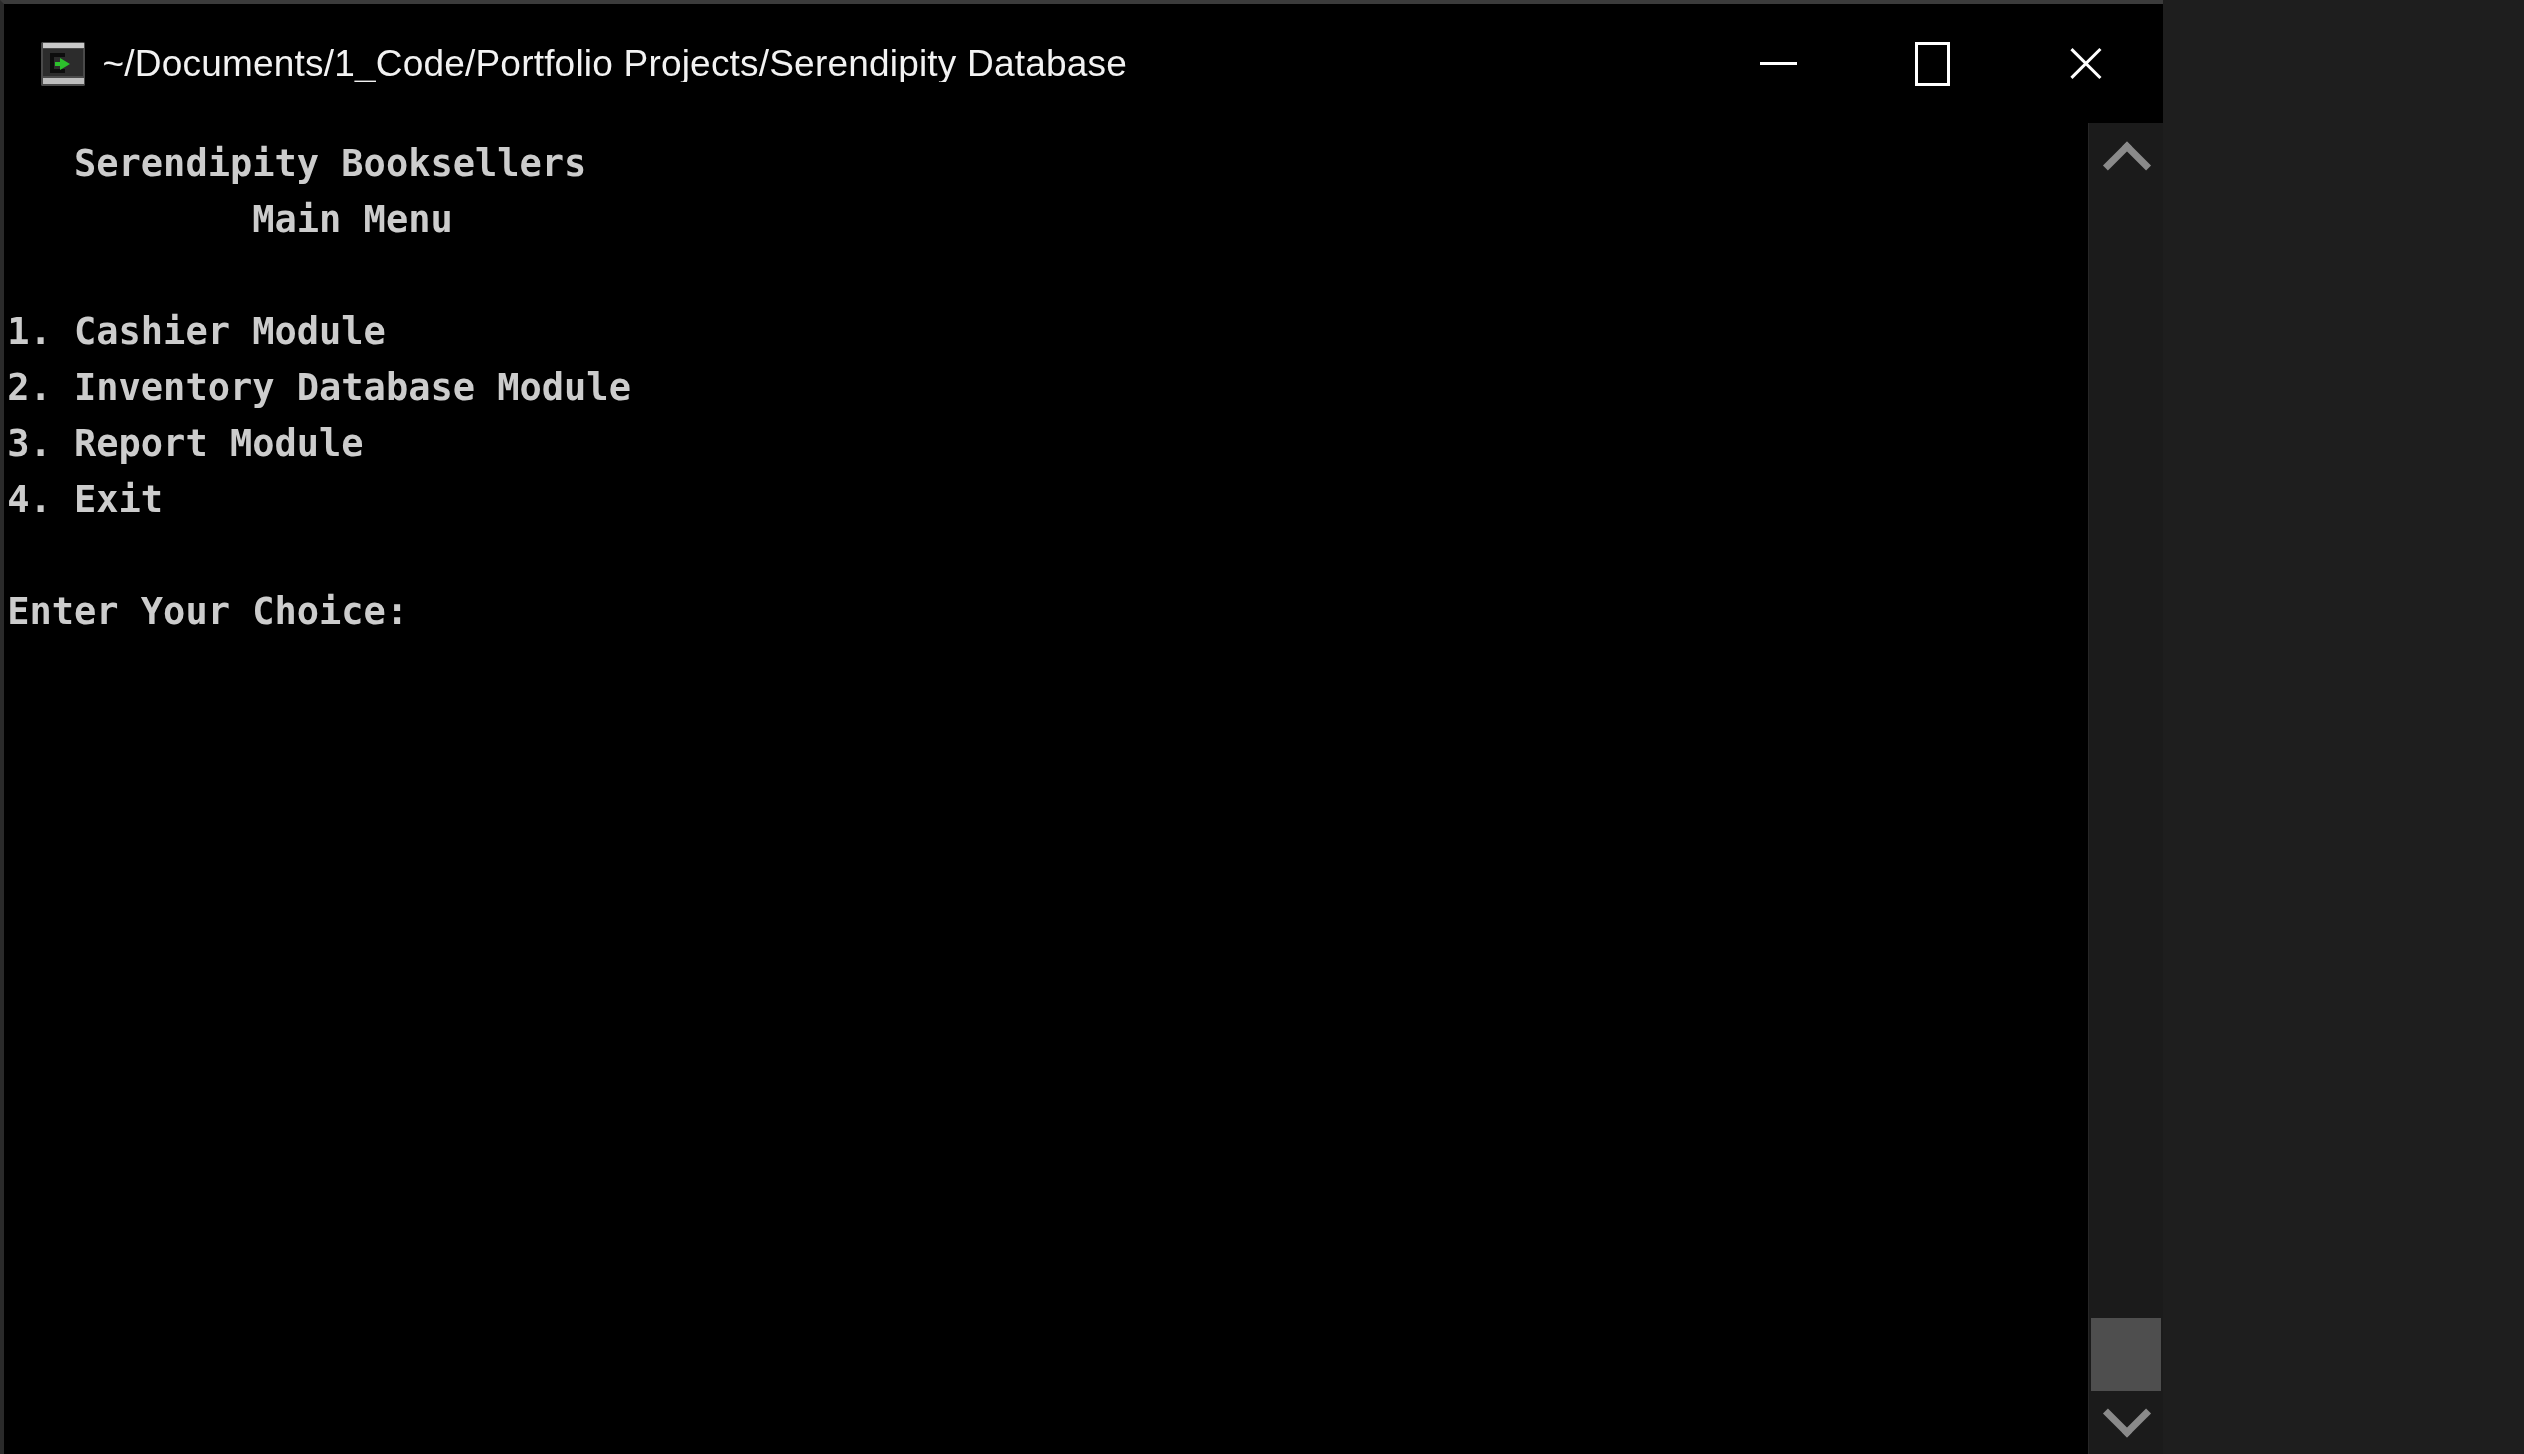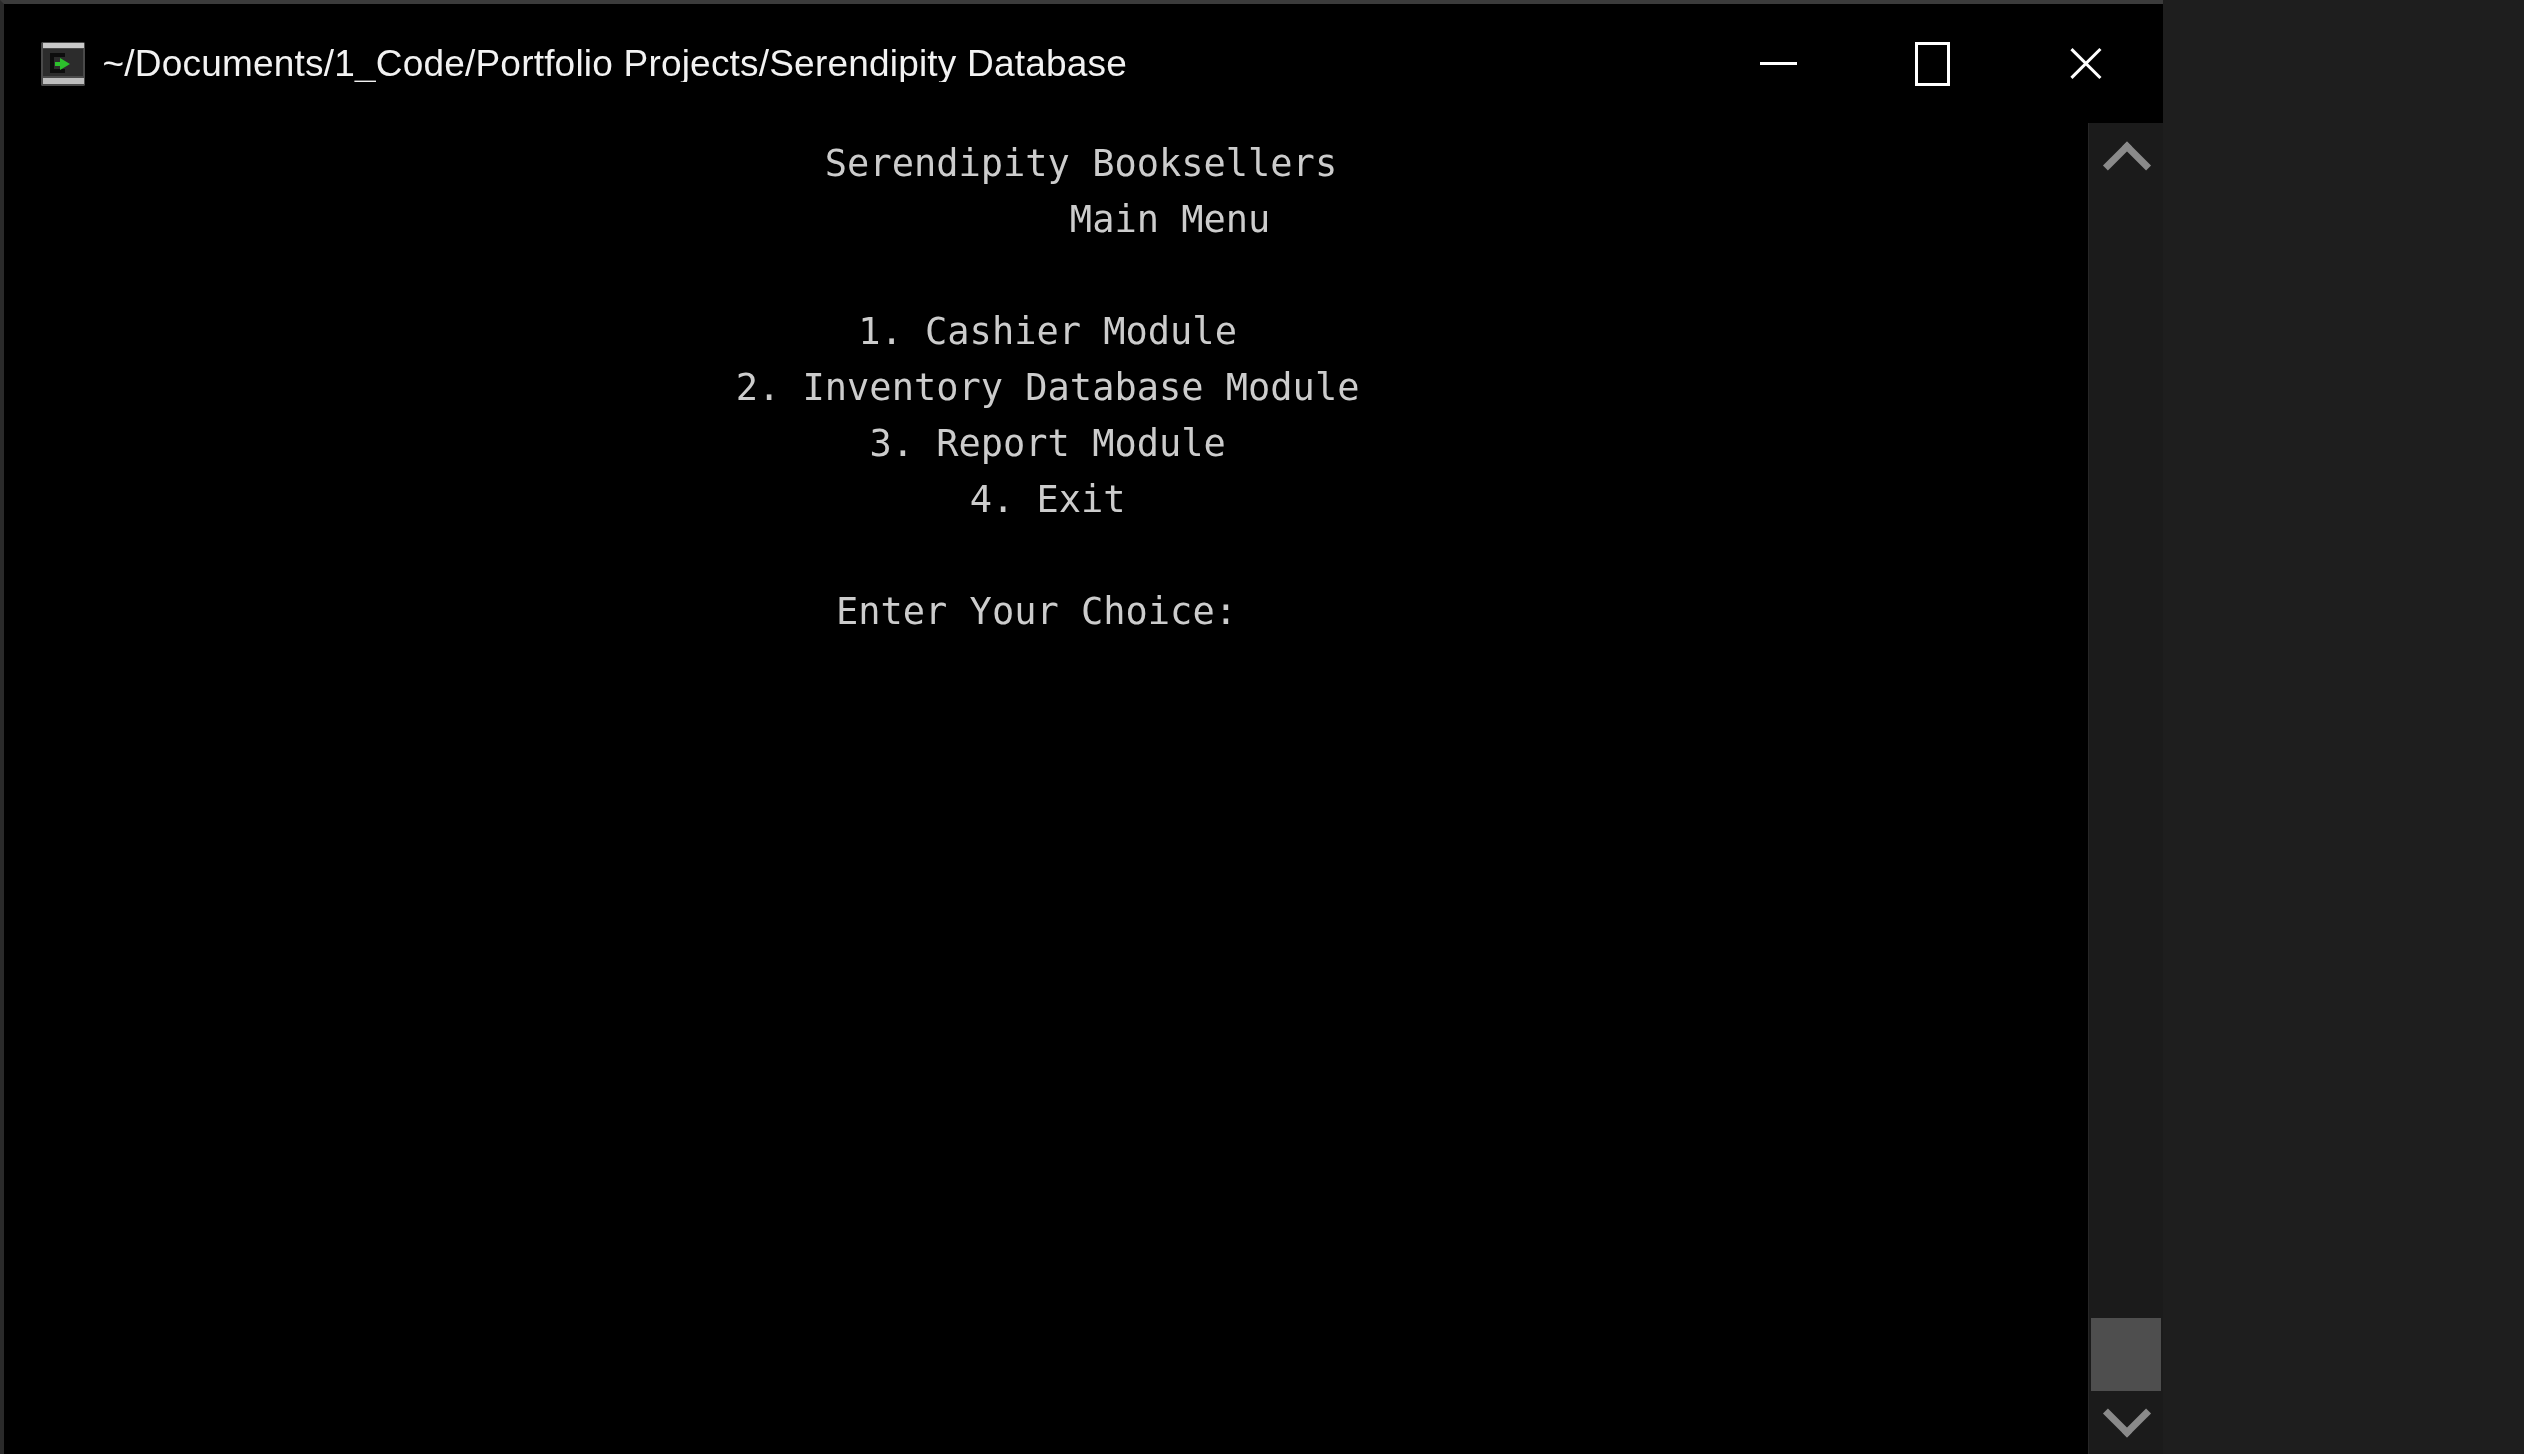--- a/index.html
+++ b/index.html
@@ -19,21 +19,20 @@
     left: 0; top: 0;
     width: 2163px;
     height: 1455px;
     background: #ec4899;
     box-sizing: border-box;
     border-top: 4.8px solid #3b3b3b;
     border-left: 4.8px solid #2a2a2a;
     border-right: 0;
     border-bottom: 0;
     overflow: hidden;
-    text-align: center;
   }
 
   
   .titlebar {
     position: absolute;
     left: 0; top: 0;
     width: 100%;
     height: 119px;
     background: #000000;
     display: flex;
@@ -177,20 +176,21 @@
     font-family: "DejaVu Sans Mono", monospace;
     font-size: 37px;
     line-height: 56px;
     white-space: pre;
     letter-spacing: 0px;
     overflow: hidden;
   }
   .console .line {
     height: 56px;
     white-space: pre;
+    font-weight: bold;
   }
   .console .blank { height: 56px; }
 
   
   .scrollbar {
     position: absolute;
     right: 0;
     top: 0;
     bottom: 0;
     width: 75px;

